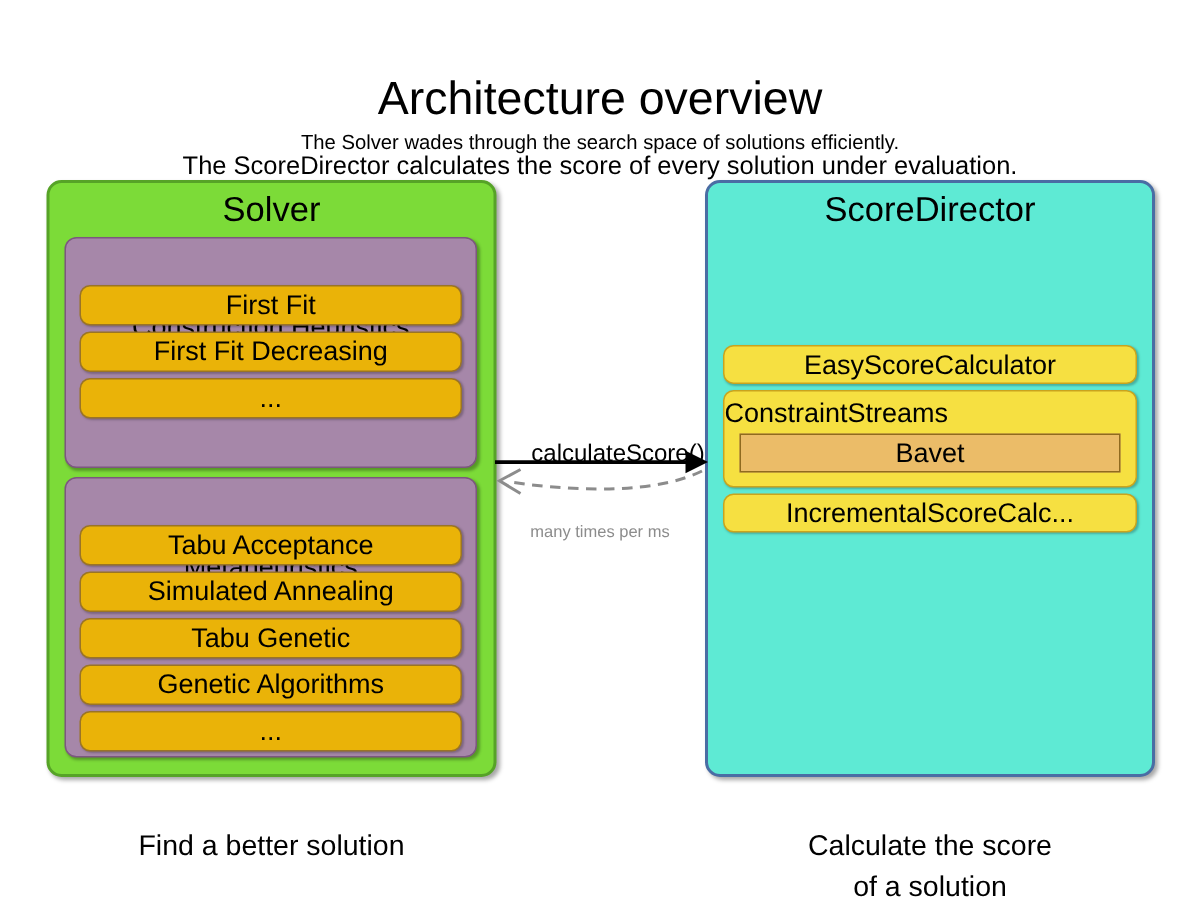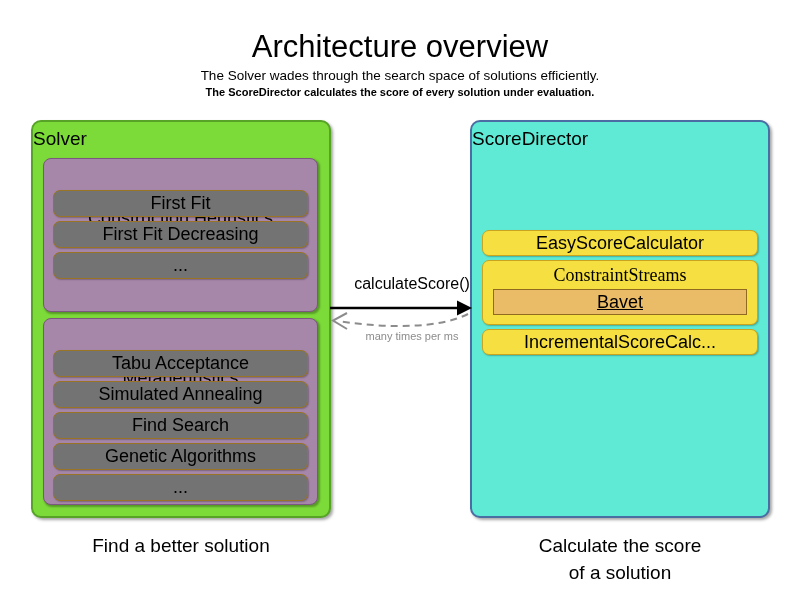--- a/index.html
+++ b/index.html
@@ -1,62 +1,62 @@
 <!DOCTYPE html>
 <html><head>
 <meta charset="utf-8">
 <style>
   html,body{margin:0;padding:0;background:#fff;}
   #stage{
     position:relative;width:800px;height:600px;background:#ffffff;overflow:hidden;
     font-family:"Liberation Sans","DejaVu Sans",sans-serif;color:#000;
   }
-  .centered{position:absolute;text-align:center;}
+  .centered{position:absolute;text-align:center;margin-top:19px;}
   #title{left:0;width:800px;top:30px;font-size:31px;line-height:34px;}
   #subtitle1{left:0;width:800px;top:68px;font-size:13.5px;line-height:16px;}
-  #subtitle2{left:0;width:800px;top:84px;font-size:11px;line-height:16px;font-weight:bold;}
+  #subtitle2{left:0;width:800px;top:84px;font-size:17px;line-height:16px;}
 
   .bigbox{
     position:absolute;top:120px;width:296px;height:394px;border-radius:10px;
     box-shadow:2px 2px 3px rgba(0,0,0,0.35);
   }
   #solver-box{left:31px;background:#7cdb38;border:2px solid #56a327;}
   #scoredirector-box{left:470px;background:#5eead4;border:2px solid #4a6da4;}
-  .bigbox-label{position:absolute;top:4px;left:0;width:100%;text-align:left;font-size:19px;line-height:26px;}
+  .bigbox-label{position:absolute;top:4px;left:0;width:100%;text-align:center;font-size:23px;line-height:26px;}
 
   .groupbox{
     position:absolute;left:10px;width:273px;background:#a687a9;border:1.5px solid #7c577f;
     border-radius:8px;box-shadow:1.5px 1.5px 2px rgba(0,0,0,0.3);
   }
   #ch-box{top:36px;height:152px;}
   #meta-box{top:196px;height:185px;}
   .groupbox-label{position:absolute;top:3px;left:0;width:100%;text-align:center;font-size:18px;line-height:25px;margin-top:44px;}
   .stack{position:absolute;left:9px;right:9px;top:31px;display:flex;flex-direction:column;gap:4px;}
 
   .orange-item{
-    height:25px;background:#737373;border:1.5px solid #9a7426;border-radius:7px;
+    height:25px;background:#eab308;border:1.5px solid #9a7426;border-radius:7px;
     text-align:center;font-size:18px;line-height:25px;box-shadow:1px 1px 1.5px rgba(0,0,0,0.25);
   }
   .yellow-item{
     position:absolute;left:10px;right:10px;background:#f6e041;border:1.5px solid #c9a41e;
     border-radius:7px;text-align:center;font-size:18px;box-shadow:1px 1px 1.5px rgba(0,0,0,0.25);
   }
   #easy-item{top:108px;height:24px;line-height:24px;}
   #cs-box{top:138px;height:63px;}
-  #cs-label{position:absolute;top:1px;left:0;width:100%;text-align:center;font-size:18px;line-height:26px;font-family:Liberation Serif, serif;}
+  #cs-label{position:absolute;top:1px;left:0;width:100%;text-align:left;font-size:18px;line-height:26px;}
   #bavet-item{
     position:absolute;left:10px;right:10px;top:28px;height:24px;
     background:#ebbc68;border:1.5px solid #8f6a1f;border-radius:0;
-    text-align:center;font-size:18px;line-height:24px;text-decoration:underline;
+    text-align:center;font-size:18px;line-height:24px;
   }
   #incr-item{top:207px;height:24px;line-height:24px;}
 
   #arrow-svg{position:absolute;left:320px;top:268px;width:160px;height:80px;}
   #calc-label{left:320px;width:160px;top:274px;font-size:16px;line-height:20px;padding-left:12px;}
-  #many-label{left:320px;width:160px;top:330px;font-size:11px;line-height:13px;color:#8c8c8c;padding-left:12px;}
+  #many-label{left:320px;width:160px;top:330px;font-size:11px;line-height:13px;color:#8c8c8c;}
 
   .caption{font-size:19px;line-height:27px;}
   #caption-left{left:31px;width:300px;top:532px;}
   #caption-right{left:470px;width:300px;top:532px;}
 </style>
 </head>
 <body>
 
 <div id="stage">
 
@@ -74,21 +74,21 @@
         <div class="orange-item">First Fit Decreasing</div>
         <div class="orange-item">...</div>
       </div>
     </div>
 
     <div id="meta-box" class="groupbox">
       <div class="groupbox-label">Metaheuristics</div>
       <div class="stack">
         <div class="orange-item">Tabu Acceptance</div>
         <div class="orange-item">Simulated Annealing</div>
-        <div class="orange-item">Find Search</div>
+        <div class="orange-item">Tabu Genetic</div>
         <div class="orange-item">Genetic Algorithms</div>
         <div class="orange-item">...</div>
       </div>
     </div>
   </div>
 
   <div id="scoredirector-box" class="bigbox">
     <div class="bigbox-label">ScoreDirector</div>
 
     <div id="easy-item" class="yellow-item">EasyScoreCalculator</div>

